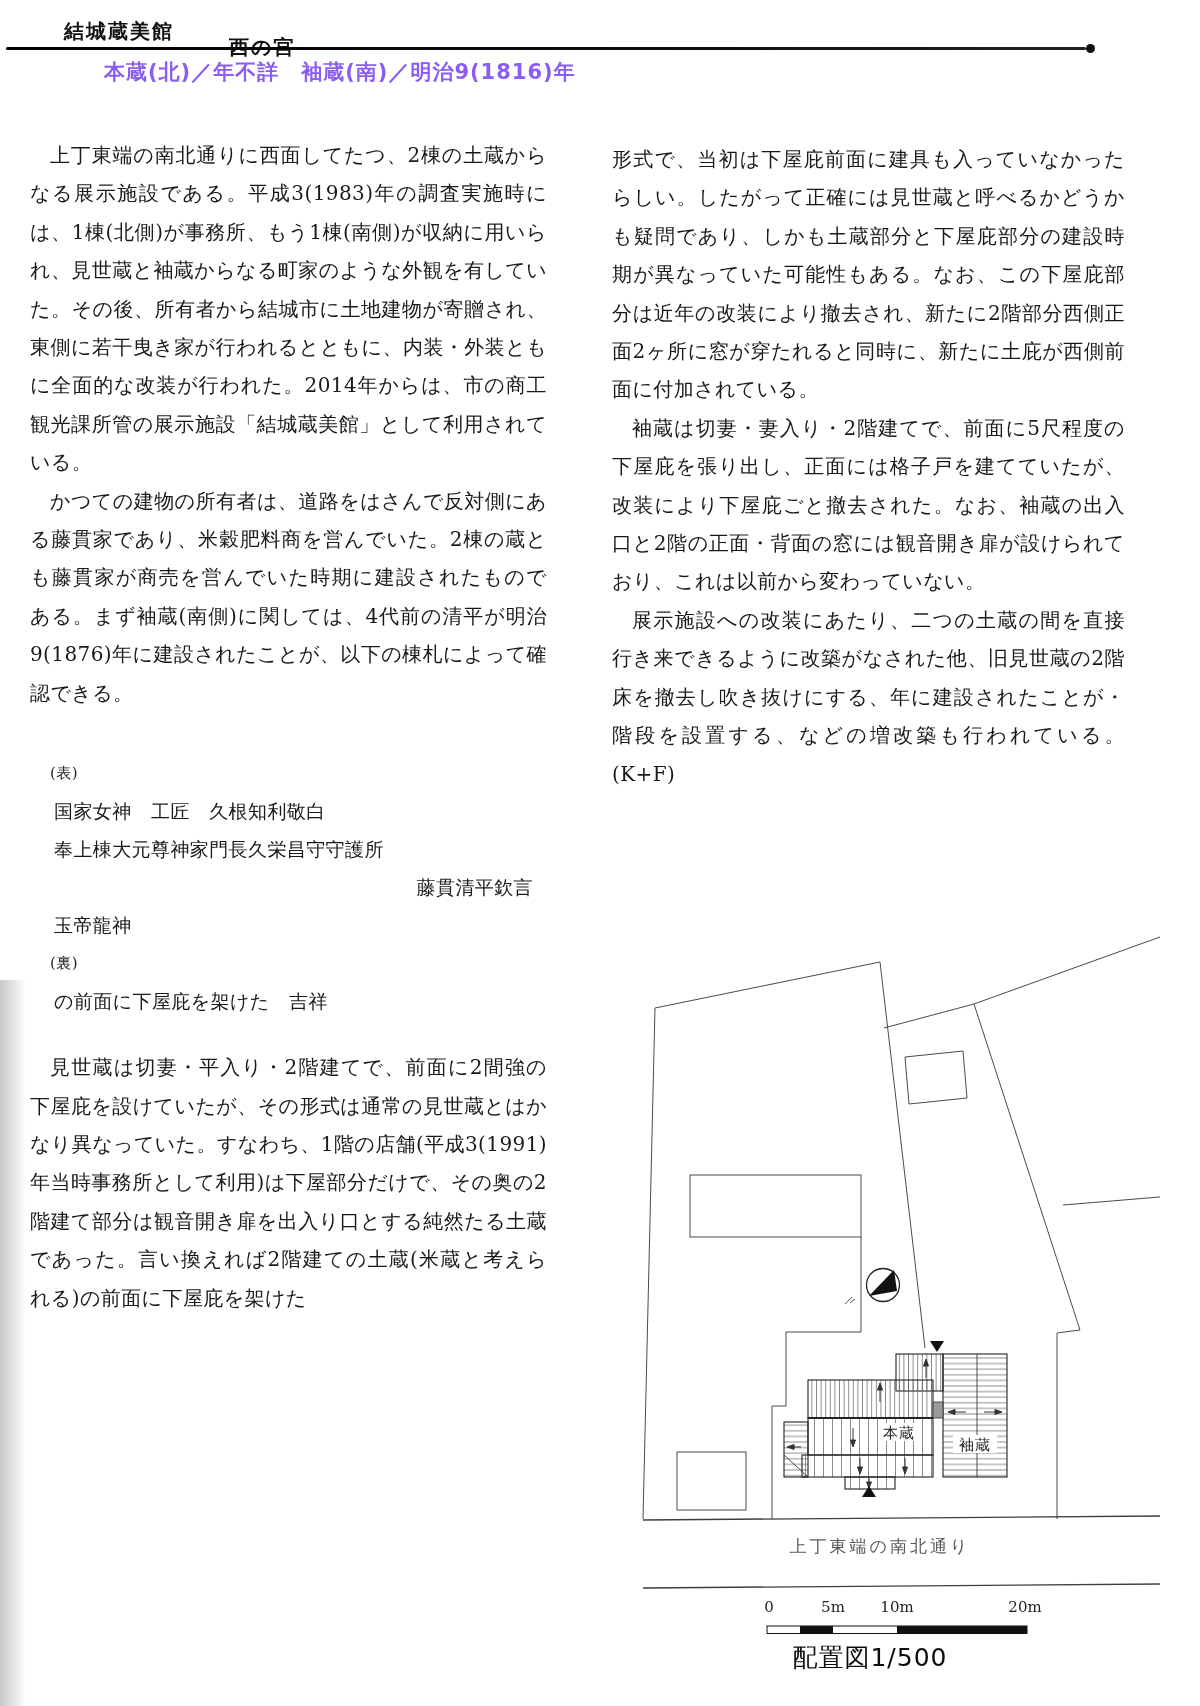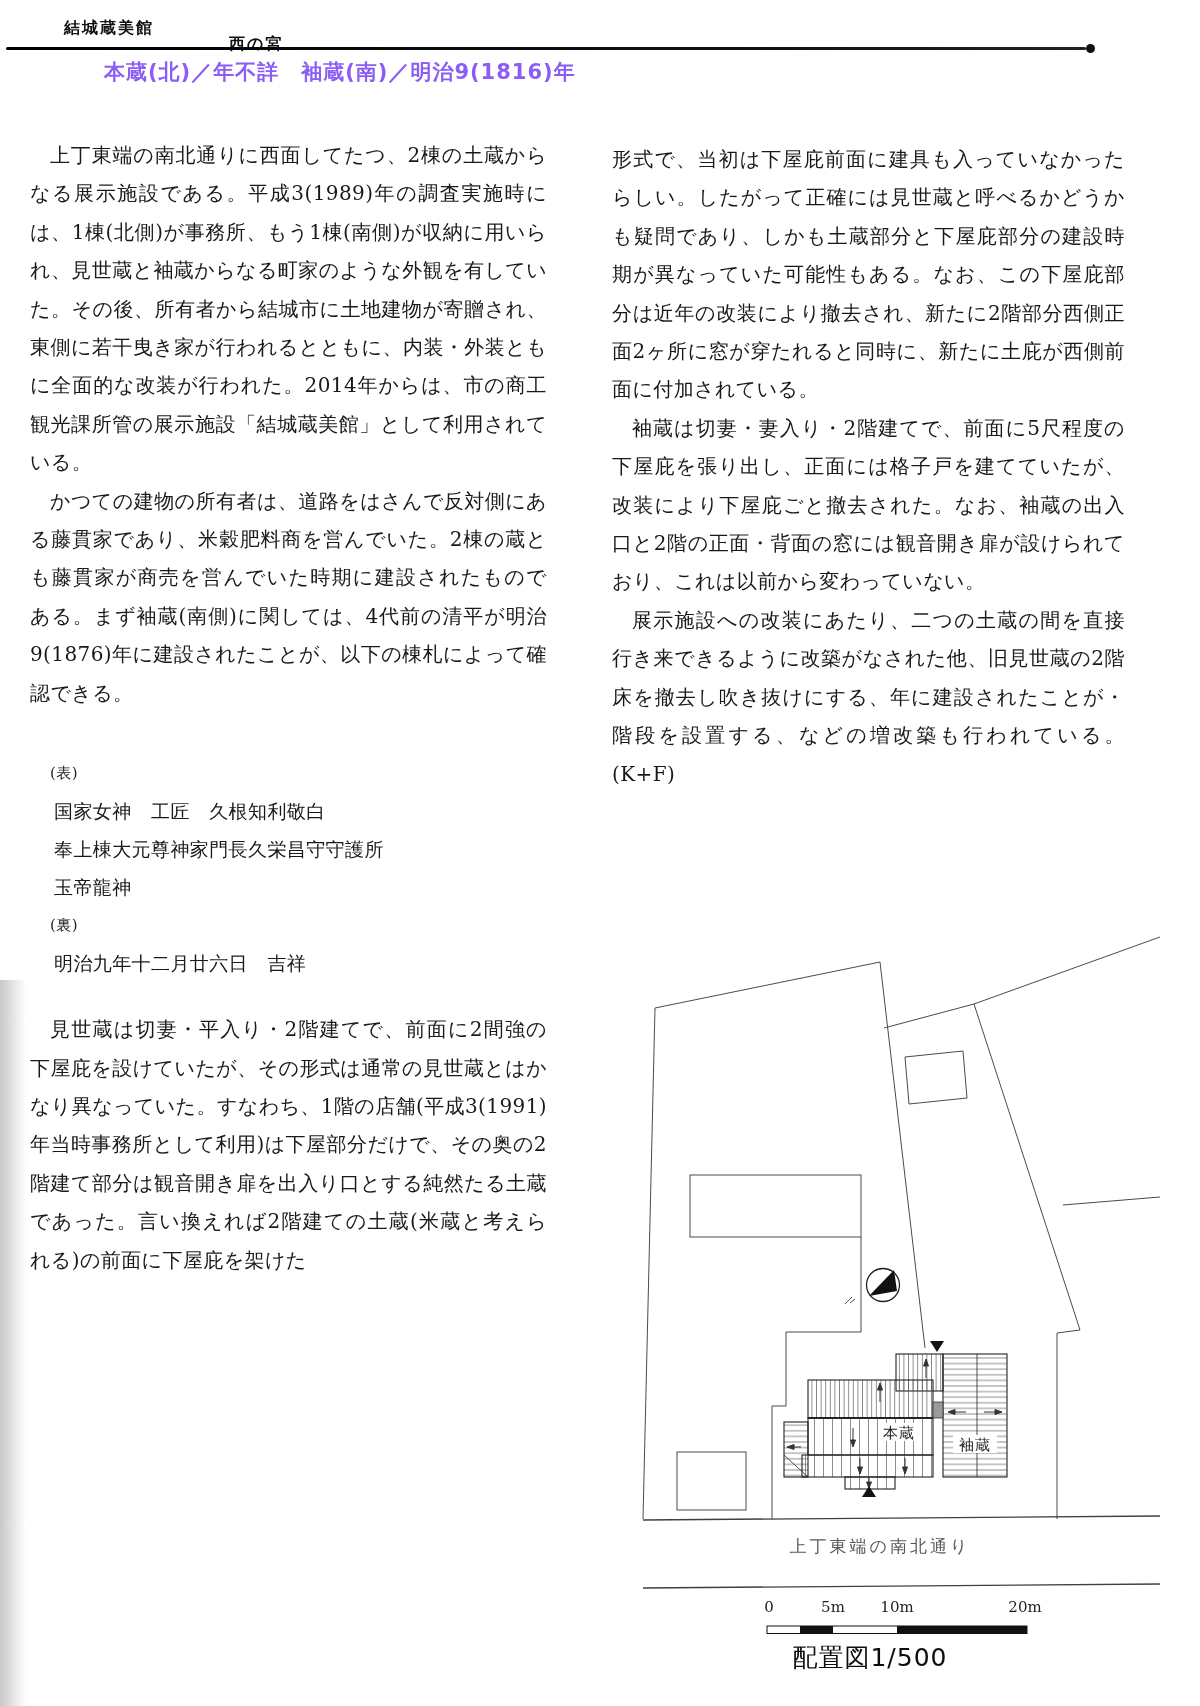--- a/index.html
+++ b/index.html
@@ -6,21 +6,21 @@
   body{
     width:1200px;height:1706px;position:relative;overflow:hidden;
     background:#ffffff;color:#1a1a1a;
     font-family:"DejaVu Serif","Liberation Serif",serif;
   }
   .page{position:absolute;inset:0;}
   
   .htitle{
     position:absolute;left:64px;top:18px;width:1000px;height:30px;
     font-family:"DejaVu Sans","Liberation Sans",sans-serif;
-    font-size:16px;font-weight:700;letter-spacing:2px;color:#111;
+    font-size:20px;font-weight:700;letter-spacing:2px;color:#111;
   }
   .htitle .t2{position:absolute;left:165px;top:16px;}
   .hrule{
     position:absolute;left:6px;top:47px;width:1080px;height:3px;
     background:linear-gradient(to right,#000 0%,#111 70%,#222 100%);
     border-radius:2px;
   }
   .hrule .dot{
     position:absolute;right:-9px;top:-3px;width:9px;height:9px;border-radius:50%;
     background:#111;
@@ -68,29 +68,30 @@
   <div class="htitle">
     <span>結城蔵美館</span>
     <span class="t2">西の宮</span>
   </div>
   <div class="hrule">
     <span class="dot"></span>
   </div>
   <div class="hsub">本蔵(北)／年不詳　袖蔵(南)／明治9(1816)年</div>
 
   <div class="col col-left">
-    <p class="indent">上丁東端の南北通りに西面してたつ、2棟の土蔵からなる展示施設である。平成3(1989)年の調査実施時には、1棟(北側)が事務所、もう1棟(南側)が収納に用いられ、見世蔵と袖蔵からなる町家のような外観を有していた。その後、所有者から結城市に土地建物が寄贈され、東側に若干曳き家が行われるとともに、内装・外装ともに全面的な改装が行われた。2014年からは、市の商工観光課所管の展示施設「結城蔵美館」として利用されている。</p>
+    <p class="indent">上丁東端の南北通りに西面してたつ、2棟の土蔵からなる展示施設である。平成3(1983)年の調査実施時には、1棟(北側)が事務所、もう1棟(南側)が収納に用いられ、見世蔵と袖蔵からなる町家のような外観を有していた。その後、所有者から結城市に土地建物が寄贈され、東側に若干曳き家が行われるとともに、内装・外装ともに全面的な改装が行われた。2014年からは、市の商工観光課所管の展示施設「結城蔵美館」として利用されている。</p>
     <p class="indent">かつての建物の所有者は、道路をはさんで反対側にある藤貫家であり、米穀肥料商を営んでいた。2棟の蔵とも藤貫家が商売を営んでいた時期に建設されたものである。まず袖蔵(南側)に関しては、4代前の清平が明治9(1876)年に建設されたことが、以下の棟札によって確認できる。</p>
     <div class="tablet">
       <div class="small">(表)</div>
       <div>国家女神　工匠　久根知利敬白</div>
       <div>奉上棟大元尊神家門長久栄昌守守護所</div>
+      <div class="sig">藤貫清平欽言</div>
       <div>玉帝龍神</div>
       <div class="small">(裏)</div>
-      <div>明治九年十二月廿六日　吉祥</div>
+      <div>の前面に下屋庇を架けた　吉祥</div>
     </div>
     <p class="indent">見世蔵は切妻・平入り・2階建てで、前面に2間強の下屋庇を設けていたが、その形式は通常の見世蔵とはかなり異なっていた。すなわち、1階の店舗(平成3(1991)年当時事務所として利用)は下屋部分だけで、その奥の2階建て部分は観音開き扉を出入り口とする純然たる土蔵であった。言い換えれば2階建ての土蔵(米蔵と考えられる)の前面に下屋庇を架けた</p>
   </div>
 
   <div class="col col-right">
     <p>形式で、当初は下屋庇前面に建具も入っていなかったらしい。したがって正確には見世蔵と呼べるかどうかも疑問であり、しかも土蔵部分と下屋庇部分の建設時期が異なっていた可能性もある。なお、この下屋庇部分は近年の改装により撤去され、新たに2階部分西側正面2ヶ所に窓が穿たれると同時に、新たに土庇が西側前面に付加されている。</p>
     <p class="indent">袖蔵は切妻・妻入り・2階建てで、前面に5尺程度の下屋庇を張り出し、正面には格子戸を建てていたが、改装により下屋庇ごと撤去された。なお、袖蔵の出入口と2階の正面・背面の窓には観音開き扉が設けられており、これは以前から変わっていない。</p>
     <p class="indent">展示施設への改装にあたり、二つの土蔵の間を直接行き来できるように改築がなされた他、旧見世蔵の2階床を撤去し吹き抜けにする、年に建設されたことが・階段を設置する、などの増改築も行われている。(K+F)</p>
   </div>
 

